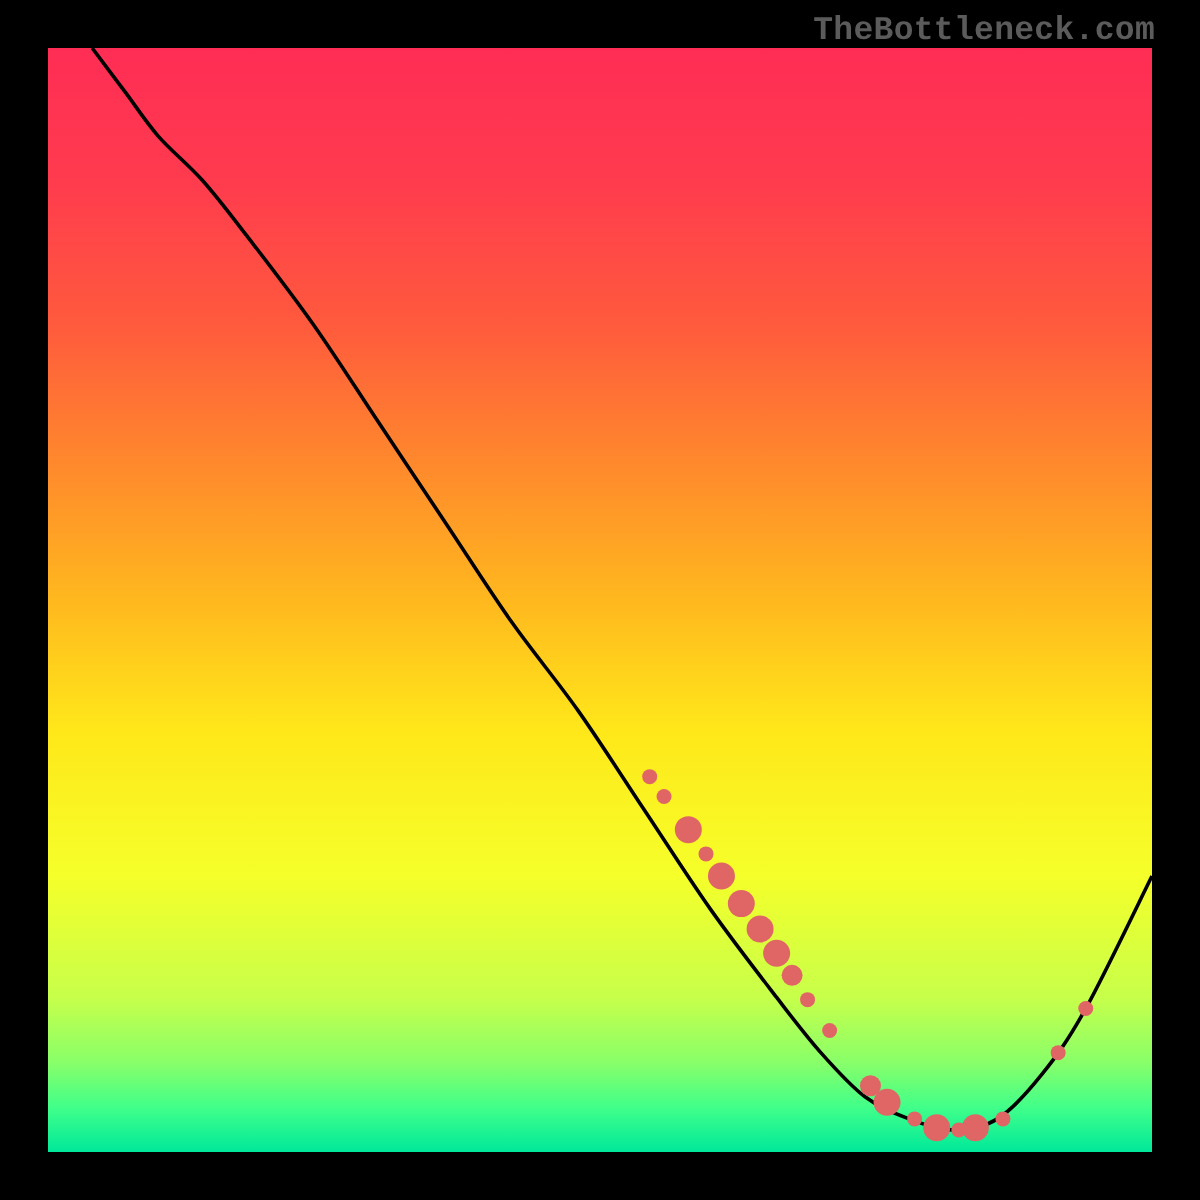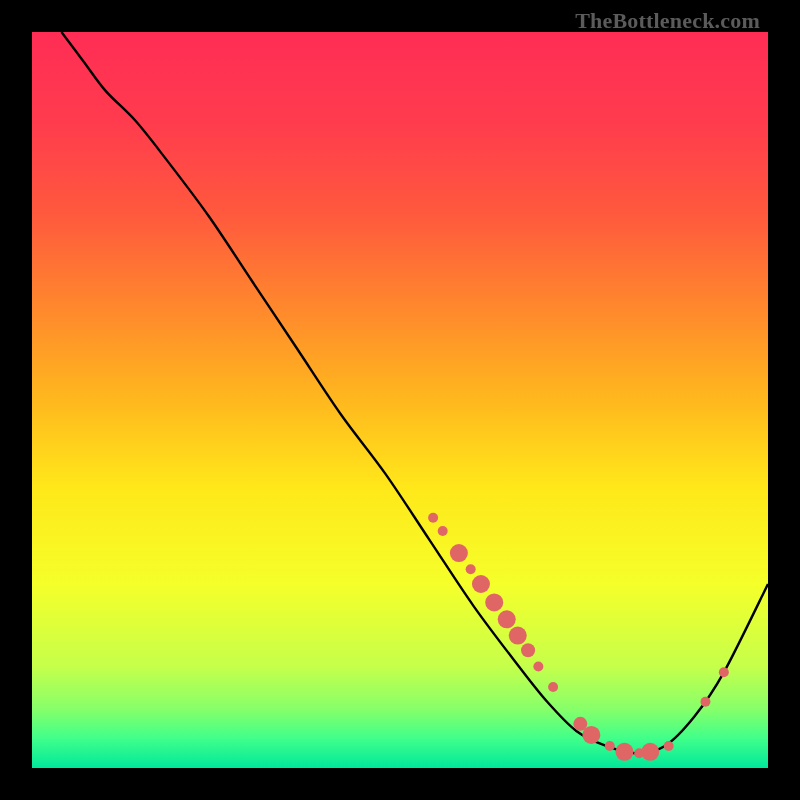--- a/index.html
+++ b/index.html
@@ -13,22 +13,22 @@
   .chart-container {
     position: absolute;
     left: 32px;
     top: 32px;
     width: 736px;
     height: 736px;
   }
   .watermark {
     position: absolute;
     top: 8px;
-    right: 40px;
-    font-family: Liberation Serif, serif;
+    right: 30px;
+    font-family: Liberation Mono, monospace;
     font-size: 22px;
     font-weight: 600;
     color: #5b5b5b;
     letter-spacing: 0.2px;
   }
   svg {
     display: block;
   }
 </style>
 </head>

